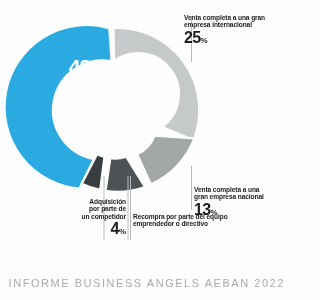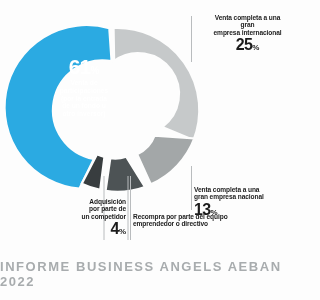--- a/index.html
+++ b/index.html
@@ -51,23 +51,23 @@
   }
   .callout .pct .sym {
     font-size: 8px;
     font-weight: 700;
     vertical-align: baseline;
     letter-spacing: 0;
   }
 
   
   #callout-international {
-    left: 210px;
+    left: 184px;
     top: 14px;
-    text-align: center;
+    text-align: left;
   }
   #callout-national {
     left: 194px;
     top: 186px;
     text-align: left;
   }
   #callout-buyback {
     left: 133px;
     top: 213px;
     text-align: left;
@@ -108,23 +108,23 @@
     margin-top: 2px;
     color: #ffffff;
   }
 
   
   #footer {
     position: absolute;
     left: 0;
     bottom: 11px;
     width: 285px;
-    text-align: left;
-    font-size: 13px;
-    font-weight: 700;
+    text-align: right;
+    font-size: 11px;
+    font-weight: 400;
     letter-spacing: 1.55px;
     color: #a8acae;
   }
 </style>
 </head>
 <body>
 
 <div id="infographic">
 
   <svg class="chart-svg" viewBox="0 0 285 300">
@@ -166,21 +166,21 @@
       <line x1="191.5" y1="16" x2="191.5" y2="62"></line>
       <line x1="191.5" y1="166" x2="191.5" y2="210"></line>
       <line x1="130.5" y1="176" x2="130.5" y2="240"></line>
       <line x1="128.0" y1="176" x2="128.0" y2="240"></line>
       <line x1="104.0" y1="176" x2="104.0" y2="240"></line>
     </g>
   </svg>
 
   <div id="callout-participations">
     <div class="pct">
-      <span>61</span><span class="sym">%</span>
+      <span>48</span><span class="sym">%</span>
     </div>
     <div class="desc">Venta de
 participaciones
 (por la entrada
 de un fondo u
 otro inversor)</div>
   </div>
 
   <div class="callout" id="callout-international">
     <div class="desc">Venta completa a una gran

